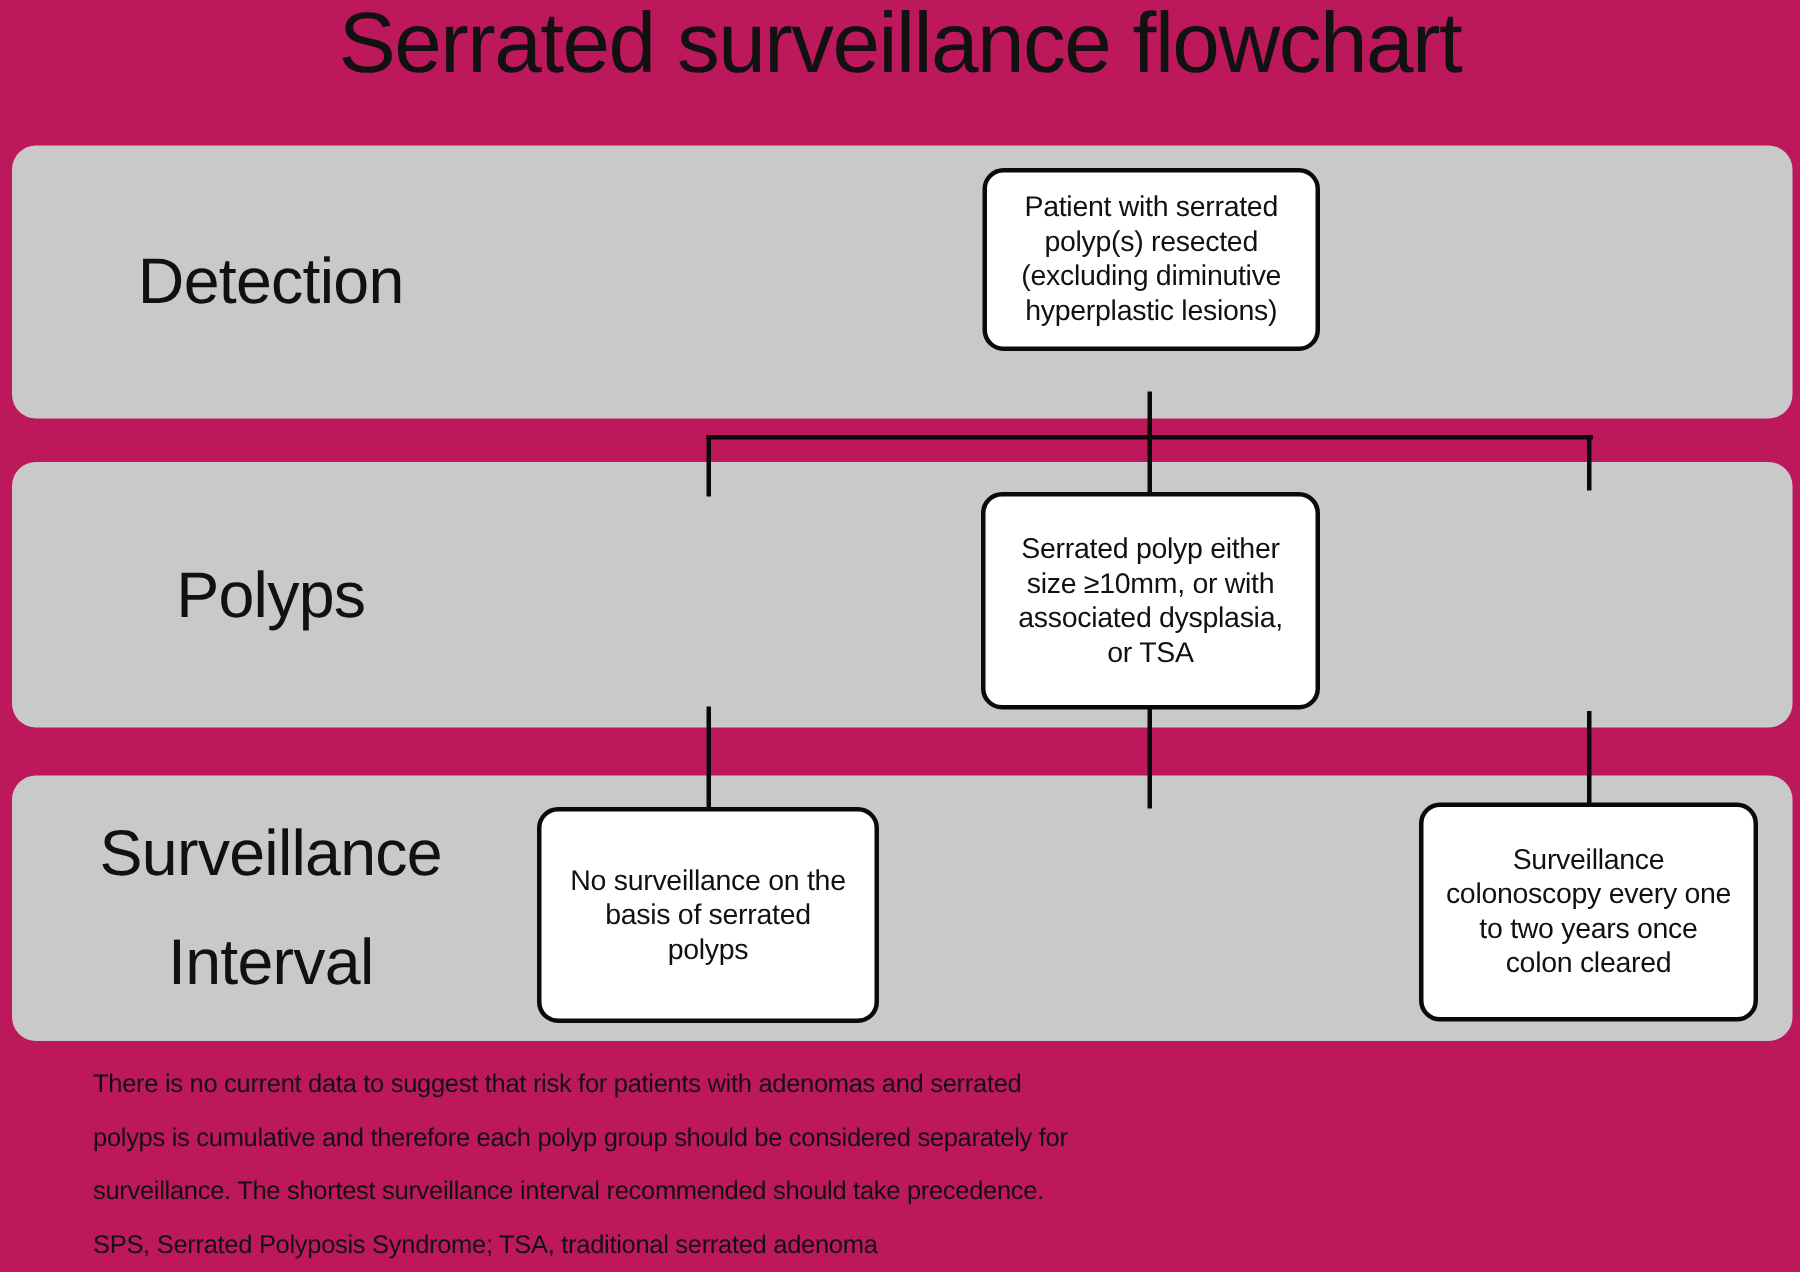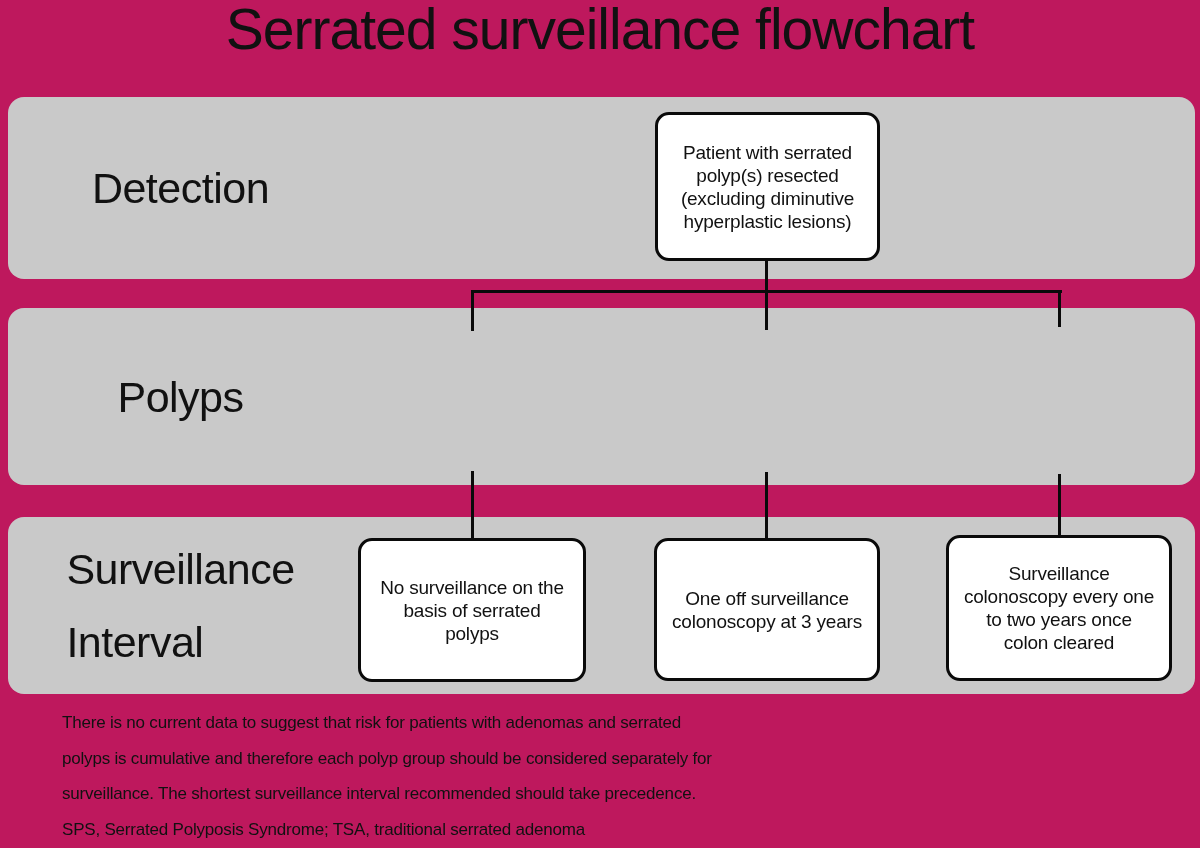--- a/index.html
+++ b/index.html
@@ -27,21 +27,21 @@
     position:absolute;left:8px;width:1187px;
     background:var(--band);
     border-radius:16px;
   }
   .band.b1{top:97px;height:182px;}
   .band.b2{top:308px;height:177px;}
   .band.b3{top:517px;height:177px;}
   .row-label{
     position:absolute;left:8px;width:345px;
     display:flex;align-items:center;justify-content:center;
-    text-align:left;
+    text-align:center;
     font-size:43px;line-height:50px;font-weight:400;
     letter-spacing:-0.5px;
     white-space:pre-line;
     color:#111;
   }
   .row-label.r1{top:97px;height:182px;}
   .row-label.r2{top:308px;height:177px;}
   .row-label.r3{top:517px;height:177px;line-height:73px;}
   .node{
     position:absolute;
@@ -50,21 +50,21 @@
     border-radius:14px;
     display:flex;align-items:center;justify-content:center;
     text-align:center;
     font-size:19px;line-height:23px;
     letter-spacing:-0.2px;
     white-space:pre-line;
     padding:4px 6px;
     box-sizing:border-box;
     color:#111;
   }
-  .node.detection{left:655px;top:112px;width:225px;height:149px;}
+  .node.detection{left:655px;top:112px;width:225px;height:122px;}
   .node.p1{left:358px;top:329px;width:228px;height:143px;}
   .node.p2{left:654px;top:328px;width:226px;height:145px;}
   .node.p3{left:947px;top:325px;width:225px;height:150px;}
   .node.s1{left:358px;top:538px;width:228px;height:144px;}
   .node.s2{left:654px;top:538px;width:226px;height:143px;}
   .node.s3{left:946px;top:535px;width:226px;height:146px;}
   .conn{position:absolute;background:var(--border);}
   .conn.v-det{left:765px;top:261px;width:3px;height:69px;}
   .conn.h-main{left:471px;top:290px;width:591px;height:3px;}
   .conn.v-left{left:471px;top:290px;width:3px;height:41px;}
@@ -102,26 +102,28 @@
   <div class="conn v-right"></div>
   <div class="conn v-col1"></div>
   <div class="conn v-col2"></div>
   <div class="conn v-col3"></div>
 
   <div class="node detection">Patient with serrated
 polyp(s) resected
 (excluding diminutive
 hyperplastic lesions)</div>
 
+  <div class="node p2">Serrated polyp either
+size ≥10mm, or with
+associated dysplasia,
+or TSA</div>
 
   <div class="node s1">No surveillance on the
 basis of serrated
 polyps</div>
-  <div class="node s2">One off surveillance
-colonoscopy at 3 years</div>
   <div class="node s3">Surveillance
 colonoscopy every one
 to two years once
 colon cleared</div>
 
   <div class="footer">There is no current data to suggest that risk for patients with adenomas and serrated
 polyps is cumulative and therefore each polyp group should be considered separately for
 surveillance. The shortest surveillance interval recommended should take precedence.
 SPS, Serrated Polyposis Syndrome; TSA, traditional serrated adenoma</div>
 

